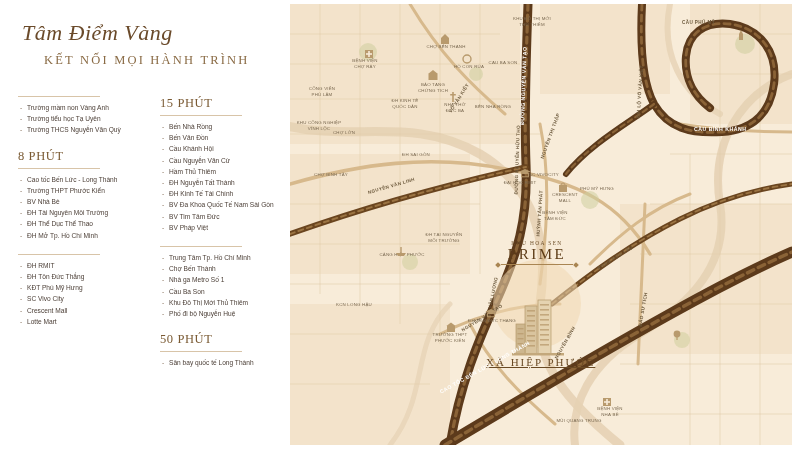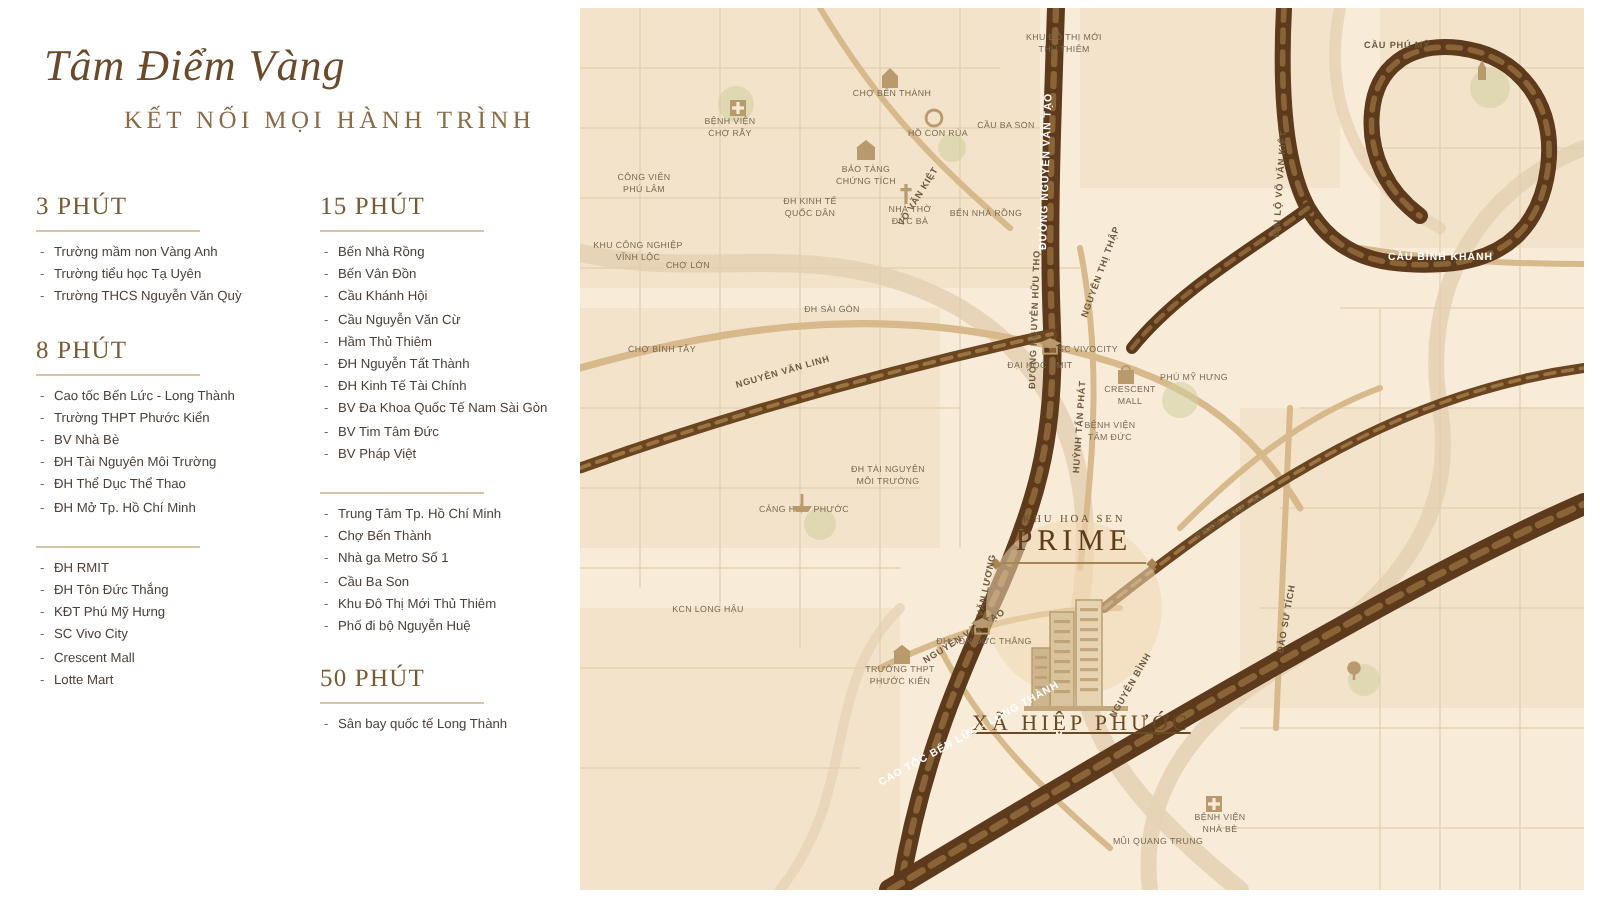--- a/index.html
+++ b/index.html
@@ -46,21 +46,21 @@
     color: #6a4a2a;
     letter-spacing: 0.5px;
     white-space: nowrap;
   }
   .headline .line2 {
     font-family: "Liberation Serif", serif;
     font-size: 12.5px;
     color: #8a6b45;
     letter-spacing: 2.2px;
     margin-top: 7px;
-    margin-left: 40px;
+    margin-left: 22px;
     white-space: nowrap;
   }
 
   .columns {
     position: absolute;
     left: 18px;
     top: 96px;
     width: 262px;
     display: flex;
     gap: 0px;
@@ -162,21 +162,21 @@
     color: #6a4a24;
     letter-spacing: 2px;
     white-space: nowrap;
     text-decoration: underline;
   }
 
   
   .project {
     position: absolute;
     left: 195px;
-    top: 253px;
+    top: 236px;
     width: 104px;
     text-align: center;
   }
   .project .khu-hoa {
     font-family: "Liberation Serif", serif;
     font-size: 5.4px;
     color: #6d4f2a;
     letter-spacing: 1.4px;
   }
   .project .prime {
@@ -230,21 +230,20 @@
     <div class="headline">
       <div class="line1">Tâm Điểm Vàng</div>
       <div class="line2">KẾT NỐI MỌI HÀNH TRÌNH</div>
     </div>
 
     <div class="columns">
 
       <div class="col left">
 
         <div class="group">
-          <div class="group-title">3 PHÚT</div>
           <div class="rule"></div>
           <ul>
             <li>Trường mầm non Vàng Anh</li>
             <li>Trường tiểu học Tạ Uyên</li>
             <li>Trường THCS Nguyễn Văn Quỳ</li>
           </ul>
         </div>
 
         <div class="group">
           <div class="group-title">8 PHÚT</div>

